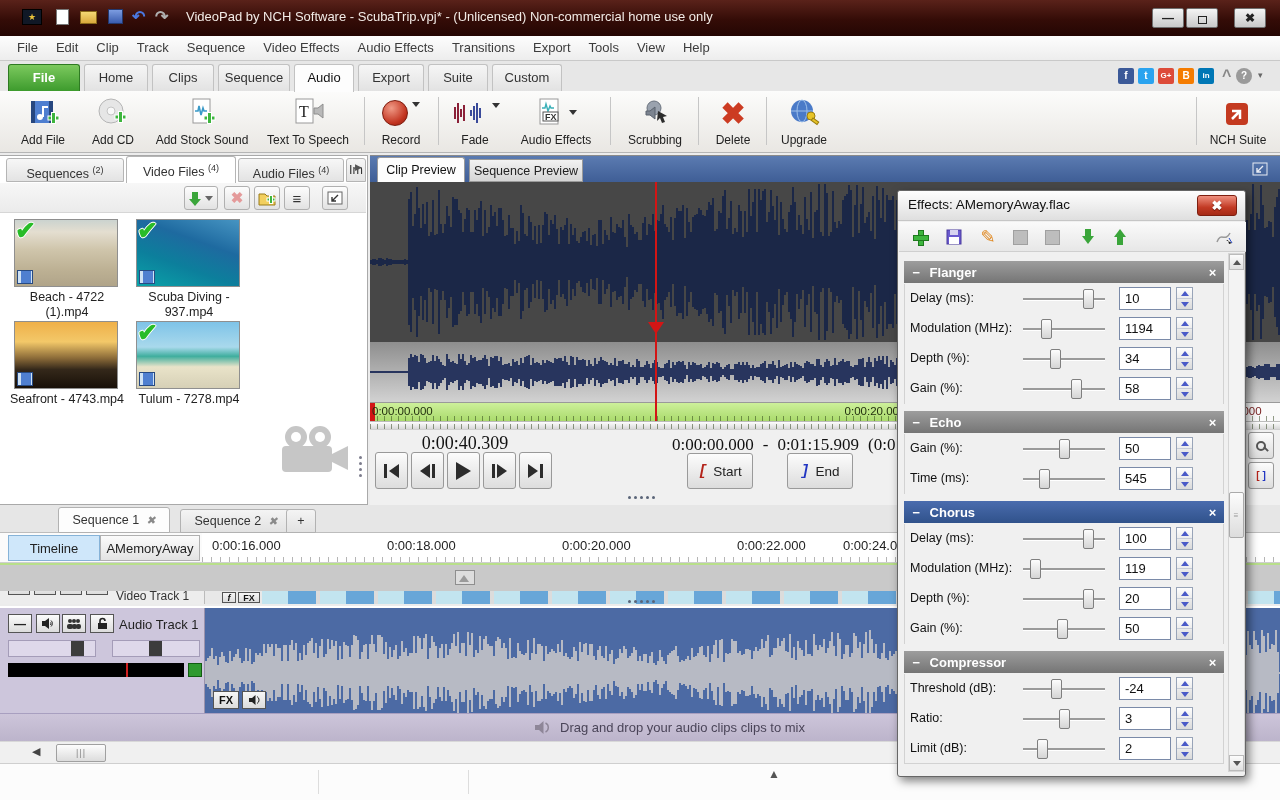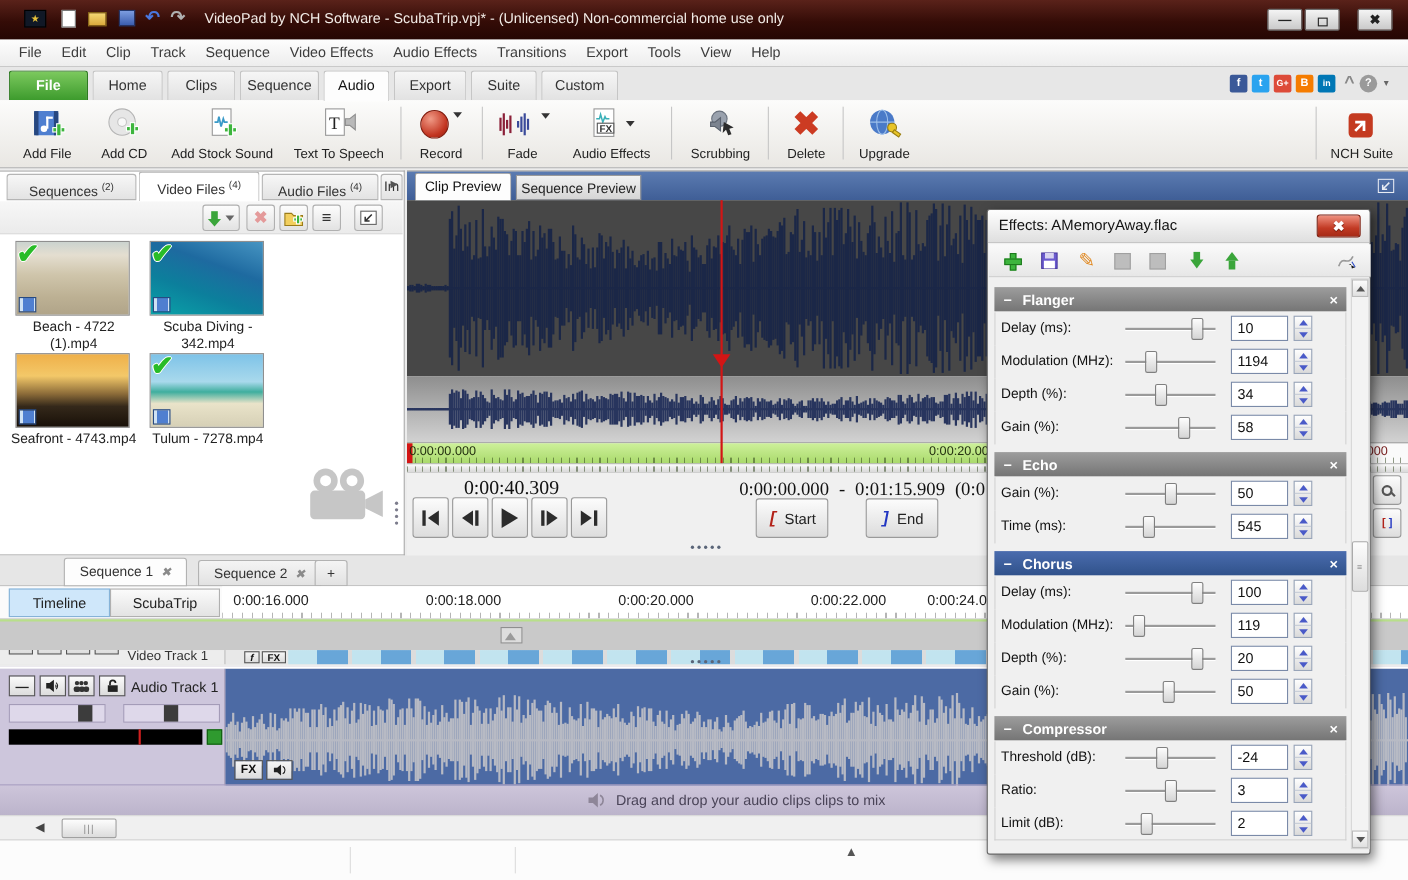--- a/index.html
+++ b/index.html
@@ -363,21 +363,21 @@
 
     <div class="thumb" style="left:14px;top:63px;background:linear-gradient(180deg,#cbd3cf 0%,#e4ded0 18%,#cfc5ab 45%,#bdb194 75%,#b0a489 100%)">
       <span class="check">✔</span>
       <span class="filmchip"></span>
     </div>
     <div class="thumb" style="left:136px;top:63px;background:linear-gradient(200deg,#4694c2 0%,#1e6aa0 35%,#0c7f9c 65%,#0aa3a8 100%)">
       <span class="check">✔</span>
       <span class="filmchip"></span>
     </div>
     <div class="fname" style="left:8px;top:134px">Beach - 4722 (1).mp4</div>
-    <div class="fname" style="left:130px;top:134px">Scuba Diving - 342.mp4</div>
+    <div class="fname" style="left:130px;top:134px">Scuba Diving - 937.mp4</div>
     <div class="thumb" style="left:14px;top:165px;background:linear-gradient(180deg,#efb049 0%,#f3c869 30%,#8a6a38 55%,#34281a 72%,#181008 100%)">
       <span class="filmchip"></span>
     </div>
     <div class="thumb" style="left:136px;top:165px;background:linear-gradient(180deg,#7ec3e8 0%,#a9d9ec 38%,#3fae9e 52%,#e9e3c9 68%,#d6d0b6 100%)">
       <span class="check">✔</span>
       <span class="filmchip"></span>
     </div>
     <div class="fname" style="left:8px;top:236px">Seafront - 4743.mp4</div>
     <div class="fname" style="left:130px;top:236px">Tulum - 7278.mp4</div>
 
@@ -1400,21 +1400,21 @@
         <span>Sequence 2</span>
         <i class="tclose">✖</i>
       </span>
     <span class="seqtab" style="left:286px;top:4px;width:30px">
         <span>+</span>
       </span>
   </div>
 
   <div class="abs" id="tlheader">
     <span class="viewbtn active" style="left:8px;width:92px">Timeline</span>
-    <span class="viewbtn" style="left:100px;width:100px">ScubaTrip</span>
+    <span class="viewbtn" style="left:100px;width:100px">AMemoryAway</span>
     <div id="tlruler">
       <div class="rticks" style="background:repeating-linear-gradient(90deg,#b5b5b5 0 1px,transparent 1px 9px)"></div>
       <span class="tlabel" style="left:10px">0:00:16.000</span>
       <span class="tlabel" style="left:185px">0:00:18.000</span>
       <span class="tlabel" style="left:360px">0:00:20.000</span>
       <span class="tlabel" style="left:535px">0:00:22.000</span>
       <span class="tlabel" style="left:641px">0:00:24.0</span>
     </div>
   </div>
 

